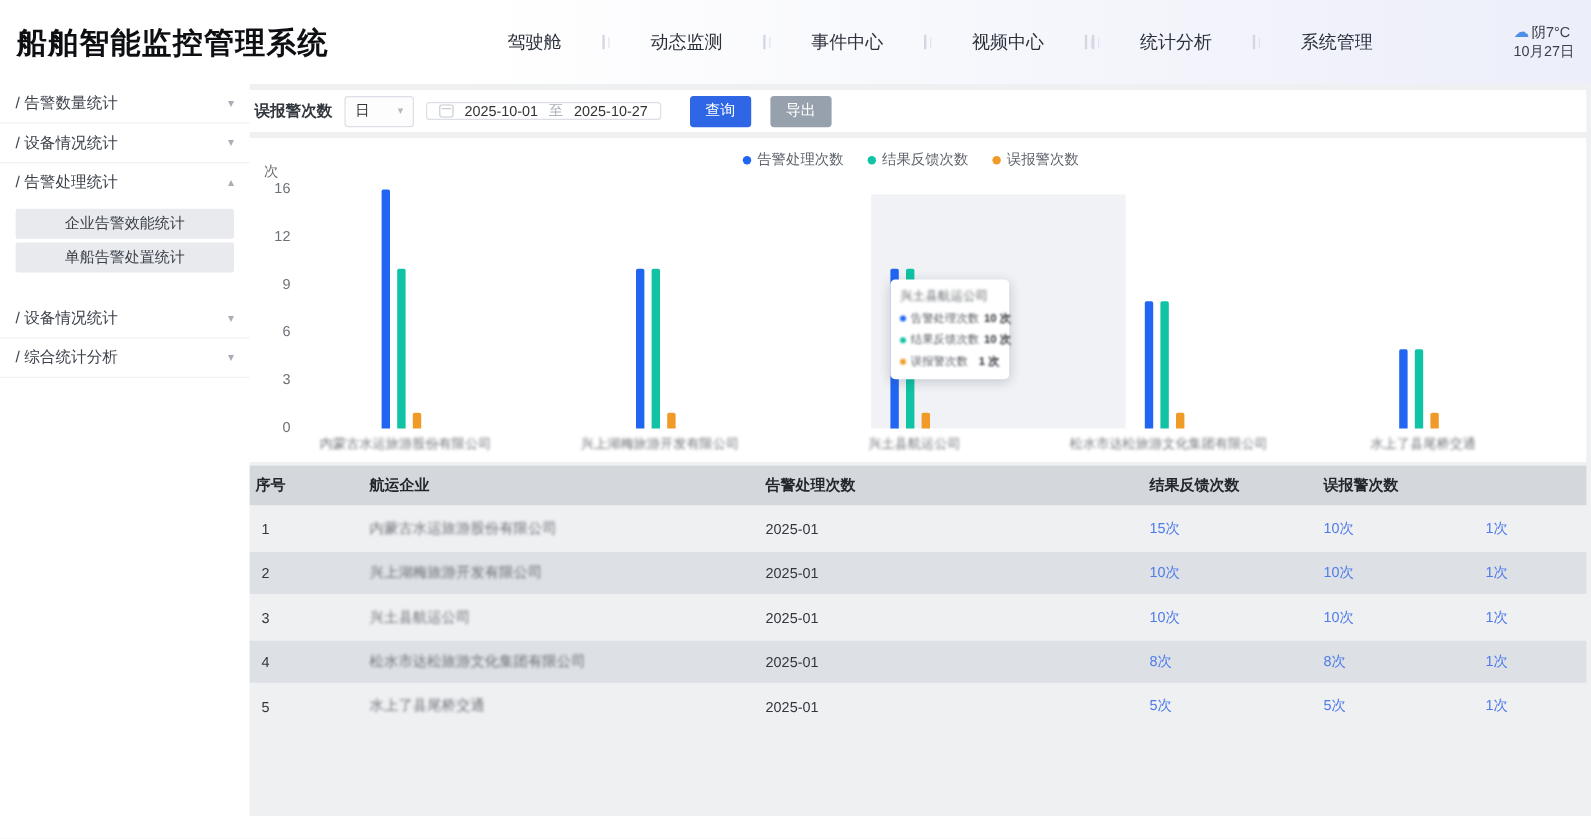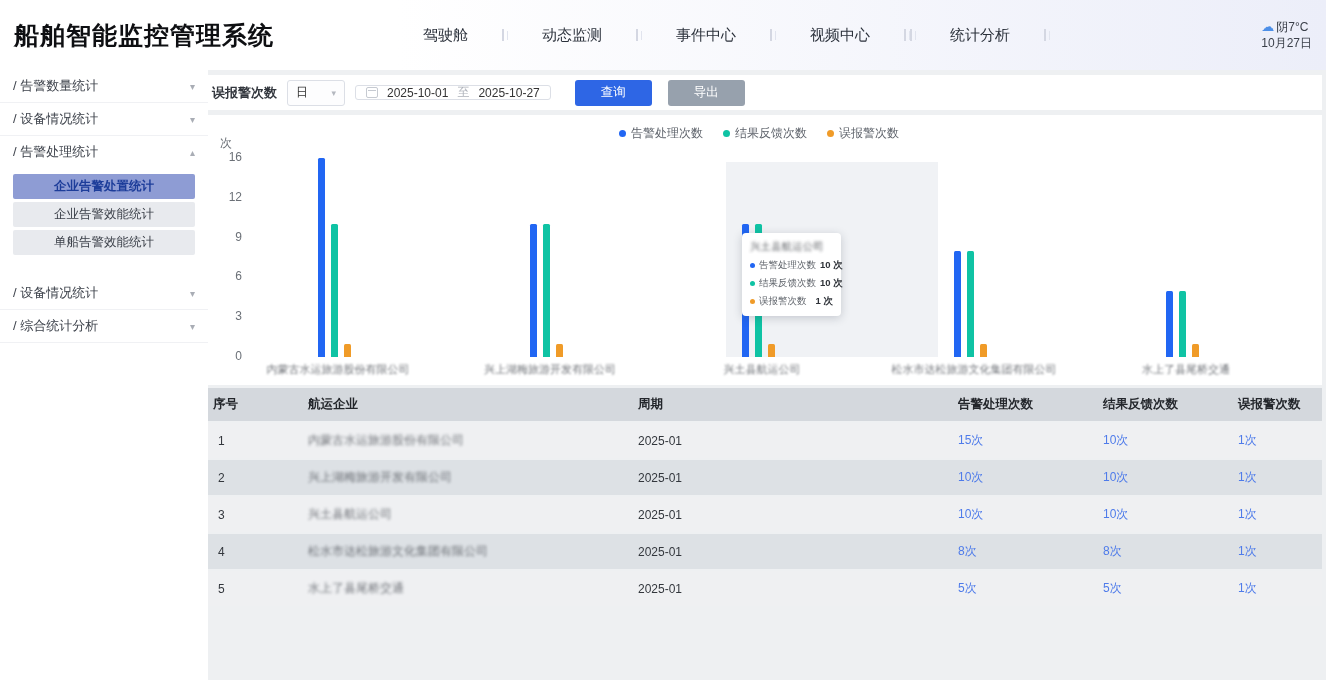--- a/index.html
+++ b/index.html
@@ -46,21 +46,21 @@
     display:flex; align-items:center; padding-left:16px; gap:10px; }
   .filter-label { font-size:13px; color:#32363d; font-weight:600; white-space:nowrap; }
   .select-box { width:58px; height:26px; border:1px solid #dcdfe6; border-radius:3px; background:#fdfdfe;
     display:flex; align-items:center; justify-content:space-between; padding:0 8px; font-size:12px; color:#333; cursor:pointer; }
   .select-box .chev { font-size:9px; color:#b4b8bf; }
   .date-box { height:15px; border:1px solid #dcdfe6; border-radius:3px; background:#fff;
     display:flex; align-items:center; gap:9px; padding:0 10px; font-size:12px; color:#333; cursor:pointer; }
   .cal-icon { width:12px; height:11px; border:1.3px solid #c6cad1; border-radius:2px; position:relative; }
   .cal-icon:before { content:""; position:absolute; left:1px; right:1px; top:2px; height:1.3px; background:#c6cad1; }
   .date-sep { color:#aeb2ba; }
-  .btn { height:26px; padding:0 26px; border-radius:3px; font-size:12.5px; color:#fff; display:flex;
+  .btn { height:26px; padding:0 13px; border-radius:3px; font-size:12.5px; color:#fff; display:flex;
     align-items:center; cursor:pointer; border:none; margin-left:6px; }
   .btn-primary { background:#2e66e5; margin-left:14px; }
   .btn-secondary { background:#97a1ad; }
 
   
   .chart-card { position:absolute; left:196px; top:115px; width:1126px; height:270px; background:#fff; }
   .legend { position:absolute; left:0; top:10px; width:100%; display:flex; justify-content:center; gap:20px; }
   .legend-item { display:flex; align-items:center; gap:5px; font-size:12px; color:#5f646c; cursor:pointer; }
   .legend-dot { width:7px; height:7px; border-radius:50%; }
   .y-unit { position:absolute; left:24px; top:20px; font-size:12px; color:#6b7077; }
@@ -121,20 +121,21 @@
       </div>
       <div class="nav-divider">
         <i></i>
         <i></i>
       </div>
       <div class="nav-item">统计分析</div>
       <div class="nav-divider">
         <i></i>
         <i></i>
       </div>
+      <div class="nav-item">系统管理</div>
     </div>
   <div class="hdr-right">
     <div class="weather">
       <div><span class="cloud-icon">☁</span><span>阴7°C</span></div>
       <div>10月27日</div>
     </div>
 
   </div>
 </div>
 
@@ -153,23 +154,22 @@
         <span>/ 设备情况统计</span>
         <span class="chev">▾</span>
       </div>
     </div>
     <div class="side-group">
       <div class="side-head">
         <span>/ 告警处理统计</span>
         <span class="chev">▴</span>
       </div>
       <div class="side-sub">
-        <div class="side-sub-item active">企业告警处置统计</div>
         <div class="side-sub-item">企业告警效能统计</div>
-        <div class="side-sub-item">单船告警效能统计</div>
+        <div class="side-sub-item">单船告警处置统计</div>
       </div>
     </div>
     <div class="side-group bordered gap-top">
       <div class="side-head">
         <span>/ 设备情况统计</span>
         <span class="chev">▾</span>
       </div>
     </div>
     <div class="side-group bordered">
       <div class="side-head">
@@ -259,21 +259,20 @@
           <span class="val">1 次</span>
         </div>
       </div>
   </div>
 </div>
 
 <div class="table">
   <div class="t-row t-head">
       <div class="t-cell c-index">序号</div>
       <div class="t-cell c-company">航运企业</div>
-      <div class="t-cell c-period">周期</div>
       <div class="t-cell c-handled">告警处理次数</div>
       <div class="t-cell c-feedback">结果反馈次数</div>
       <div class="t-cell c-false">误报警次数</div>
     </div>
   <div id="t-body">
       <div class="t-row t-body-row odd">
         <div class="t-cell c-index">1</div>
         <div class="t-cell c-company company-cell redacted">内蒙古水运旅游股份有限公司</div>
         <div class="t-cell c-period">2025-01</div>
         <div class="t-cell c-handled t-link">15次</div>

